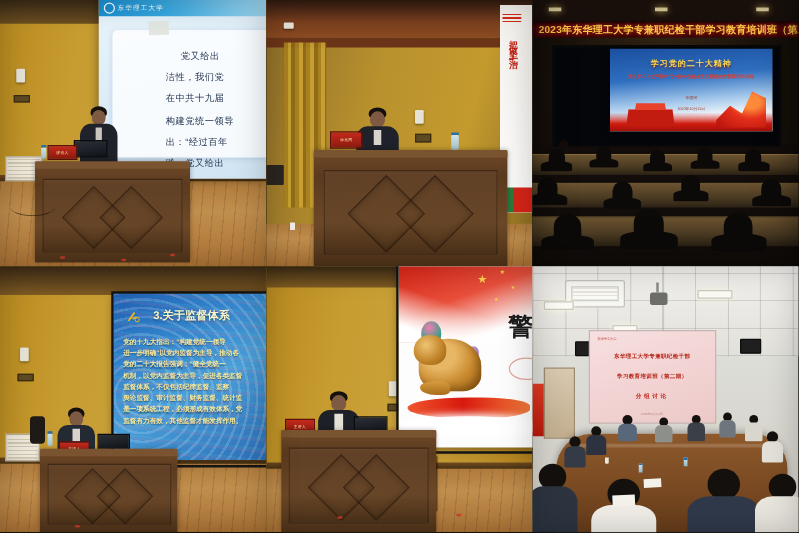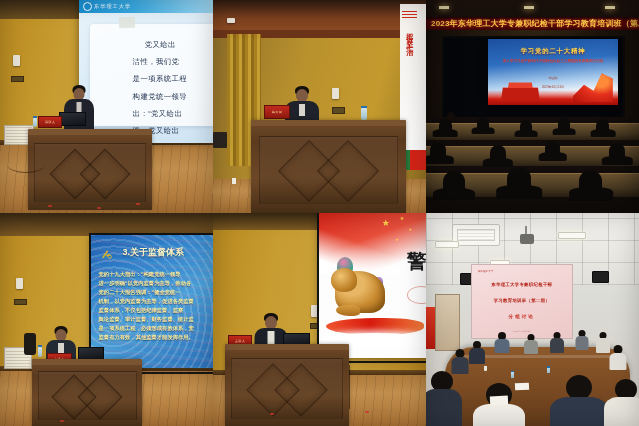--- a/index.html
+++ b/index.html
@@ -208,23 +208,23 @@
 
     <div class="screen s1" style="left:79px;top:0;width:134px;height:143px;">
       <div class="hdr">
         <div class="seal"></div>
         <div class="uni">东华理工大学</div>
       </div>
       <div class="card"></div>
       <div class="tape"></div>
       <div class="line" style="left:49%;top:28%">党又给出</div>
       <div class="line" style="left:40%;top:40%">洁性，我们党</div>
-      <div class="line" style="left:40%;top:52%">是一项系统工程</div>
+      <div class="line" style="left:40%;top:52%">在中共十九届</div>
       <div class="line" style="left:40%;top:64%">构建党统一领导</div>
-      <div class="line" style="left:40%;top:76%">出：“党又给出</div>
+      <div class="line" style="left:40%;top:76%">出：“经过百年</div>
       <div class="line" style="left:40%;top:88%">践，党又给出</div>
     </div>
 
     <div class="person" style="left:62px;top:85px;width:34px;height:50px;">
       <div class="hair" style="top:0;width:13px;height:9px;"></div>
       <div class="head" style="top:3px;width:11px;height:12px;"></div>
       <div class="body" style="top:14px;width:30px;height:36px;"></div>
       <div class="shirt" style="top:17px;width:5px;height:11px;background:#c9c6bf;"></div>
     </div>
     <div class="laptop" style="left:59px;top:112px;width:27px;height:14px;">

